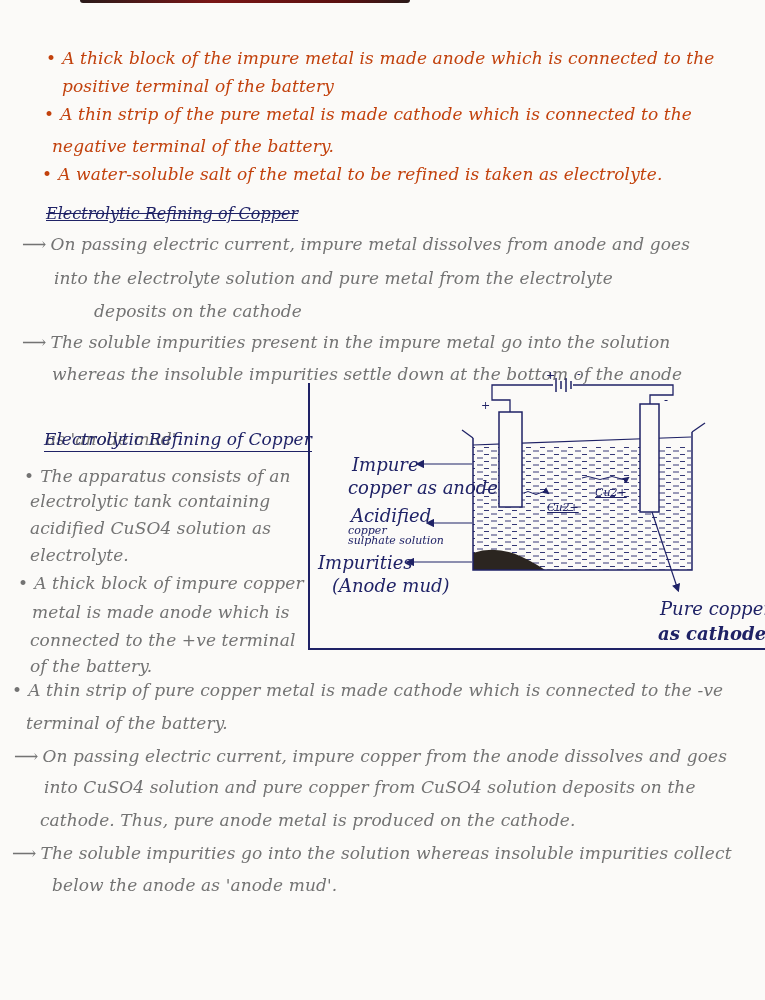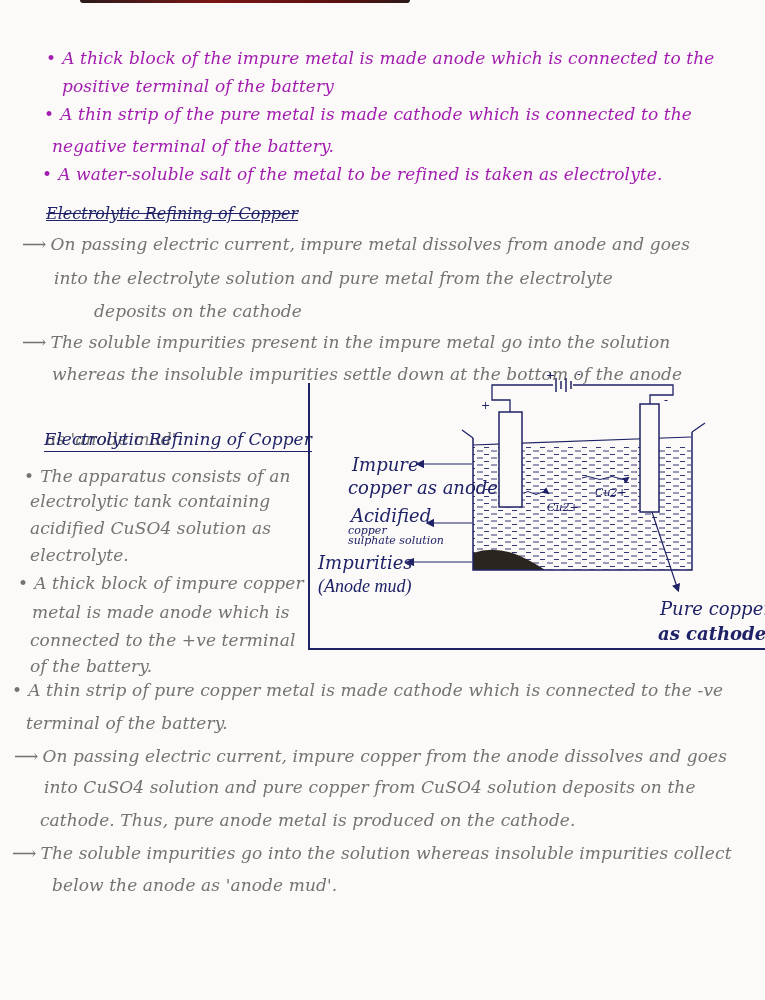--- a/index.html
+++ b/index.html
@@ -12,36 +12,36 @@
   .topbar {
     position: absolute; left: 80px; top: 0; width: 330px; height: 3px;
     background: linear-gradient(90deg, #2a1a1a, #7a1616 40%, #5a1010 80%, #2a1a1a);
     border-radius: 0 0 40px 40px;
   }
   .line {
     position: absolute; white-space: nowrap;
     font-size: 17px; font-style: italic; letter-spacing: 0.1px;
     color: #737373;
   }
-  .dark { color: #a21caf; }
+  .dark { color: #c2410c; }
   .bullet::before { content: "•"; margin-right: 6px; }
   .arrow-mark { margin-right: 4px; }
   .heading-struck {
     position: absolute; left: 46px; top: 204px; font-size: 16px; font-style: italic;
     text-decoration: underline line-through; color: #1f2266; white-space: nowrap;
   }
   .heading {
     position: absolute; left: 44px; top: 429px; font-size: 17px; font-style: italic;
     border-bottom: 1.5px solid #1f2266; padding-bottom: 2px; white-space: nowrap;
   }
   .frame-v { position: absolute; left: 308px; top: 383px; width: 1.5px; height: 265px; background: #1f2266; }
   .frame-h { position: absolute; left: 308px; top: 648px; width: 457px; height: 1.5px; background: #1f2266; }
   .label { position: absolute; font-size: 18px; font-style: italic; white-space: nowrap; line-height: 1.05; }
   .label.small { font-size: 11px; }
-  .cu { position: absolute; font-size: 11px; font-style: italic; }
+  .cu { position: absolute; font-size: 11px; font-style: italic; text-decoration: underline; }
   svg.diagram { position: absolute; left: 0; top: 0; }
 </style>
 </head>
 <body>
 
 <div class="topbar"></div>
 
 <div class="line dark bullet" style="left:46px; top:48px;">A thick block of the impure metal is made anode which is connected to the</div>
 <div class="line dark" style="left:62px; top:76px;">positive terminal of the battery</div>
 <div class="line dark bullet" style="left:44px; top:104px;">A thin strip of the pure metal is made cathode which is connected to the</div>
@@ -127,15 +127,15 @@
 <span class="label" style="left:664px; top:394px; font-size:12px;">-</span>
 <span class="cu" style="left:547px; top:501px;">Cu2+</span>
 <span class="cu" style="left:595px; top:486px;">Cu2+</span>
 
 <span class="label" style="left:352px; top:456px;">Impure</span>
 <span class="label" style="left:348px; top:479px;">copper as anode</span>
 <span class="label" style="left:351px; top:507px;">Acidified</span>
 <span class="label small" style="left:348px; top:525px;">copper</span>
 <span class="label small" style="left:348px; top:535px;">sulphate solution</span>
 <span class="label" style="left:318px; top:554px;">Impurities</span>
-<span class="label" style="left:318px; top:577px;font-family:Liberation Serif, serif;">(Anode mud)</span>
+<span class="label" style="left:332px; top:577px;">(Anode mud)</span>
 <span class="label" style="left:660px; top:600px;">Pure copper</span>
 <span class="label" style="left:658px; top:625px;font-weight:bold;">as cathode</span>
 
 </body></html>

